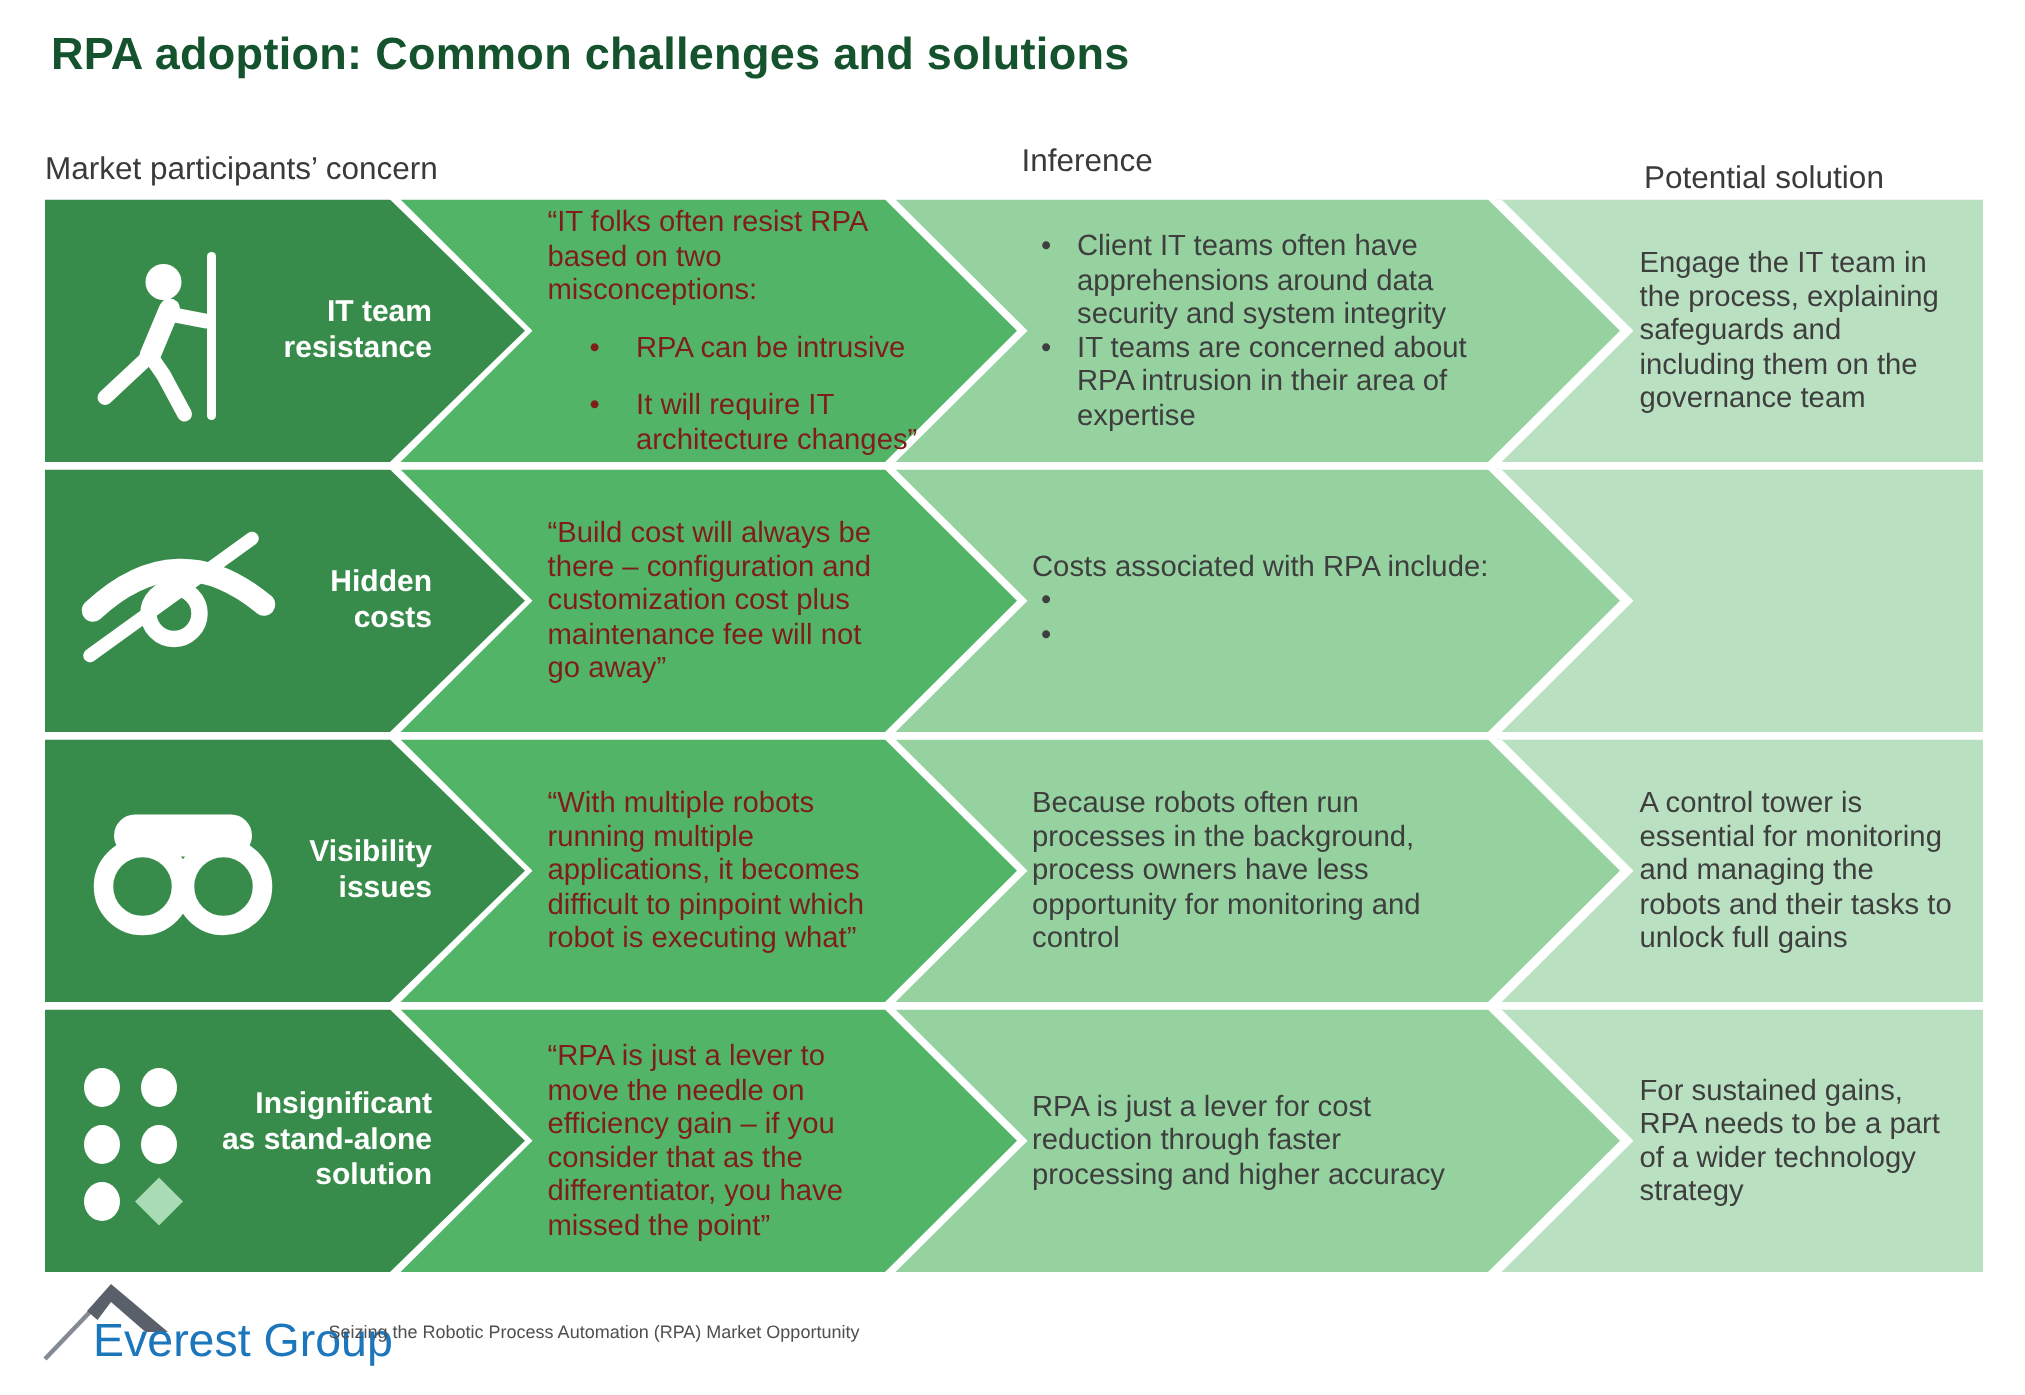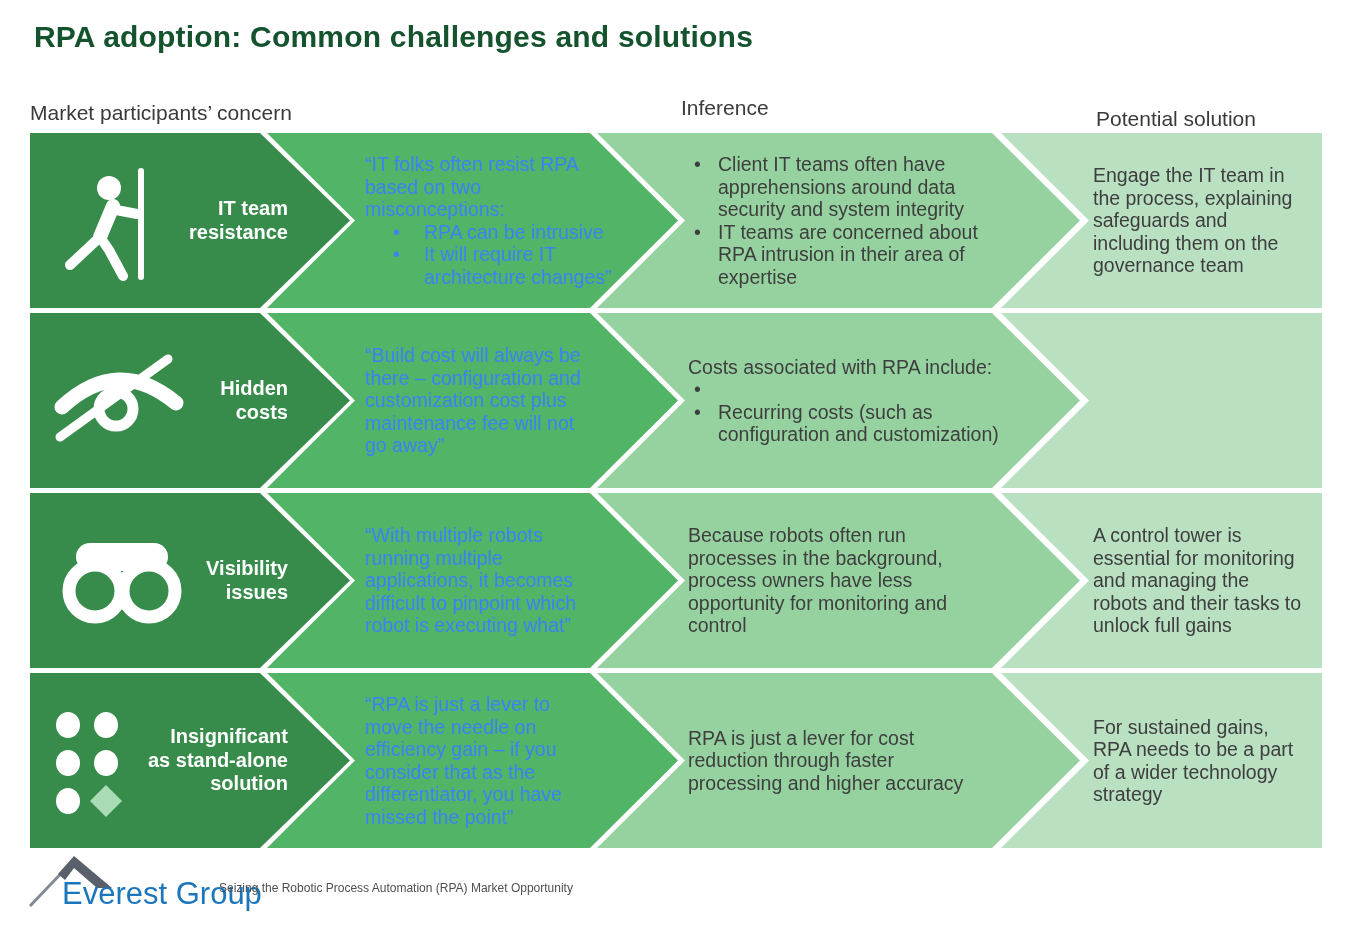--- a/index.html
+++ b/index.html
@@ -17,21 +17,21 @@
   .row{position:relative;width:1292px;height:175px;margin-bottom:5px;}
   .row-bg{position:absolute;left:0;top:0;width:1292px;height:175px;display:block;}
   .p1{fill:#388C4B}.p2{fill:#52B467}.p3{fill:#95D2A0}.pw{fill:#FFFFFF}.p4{fill:#B9E0C1}
 
   .icon-box{position:absolute;left:16px;top:12px;width:150px;height:150px;}
   .icon-box svg{width:150px;height:150px;display:block;}
 
   .cell{position:absolute;top:0;height:175px;display:flex;flex-direction:column;justify-content:center;}
   .label{left:70px;width:188px;text-align:right;color:#fff;font-weight:700;font-size:20px;line-height:23.5px;white-space:pre-line;}
   .txt{font-size:19.5px;line-height:22.5px;}
-  .quote{left:335px;width:276px;color:#3b82f6;}
+  .quote{left:335px;width:276px;color:#7f1d1d;gap:16px;}
   .inference{left:658px;width:340px;color:#3E3E3E;}
   .solution{left:1063px;width:232px;color:#3E3E3E;white-space:pre-line;}
   .pre{white-space:pre-line;}
   .bullet{display:flex;align-items:flex-start;}
   .bullet .bt{white-space:pre-line;}
   .quote .bullet{margin-left:28px;}
   .quote .bullet .dot{width:31px;flex:none;}
   .inference .bullet{margin-left:6px;}
   .inference .bullet .dot{width:24px;flex:none;}
 
@@ -128,22 +128,20 @@
 customization cost plus
 maintenance fee will not
 go away”</div>
     <div class="cell txt inference">
           <div class="pre">Costs associated with RPA include:</div>
           <div class="bullet">
             <span class="dot">•</span>
           </div>
           <div class="bullet">
             <span class="dot">•</span>
-            <span class="bt">Recurring costs (such as
-configuration and customization)</span>
           </div>
         </div>
   </div>
 
   <div class="row">
     <svg class="row-bg" viewBox="0 0 1292 175" preserveAspectRatio="none">
       <rect class="p4" x="967" y="0" width="325" height="175"></rect>
       <polygon class="pw" points="567,0 971,0 1059,87.5 971,175 567,175 655,87.5"></polygon>
       <polygon class="p3" points="567,0 962,0 1050,87.5 962,175 567,175 655,87.5"></polygon>
       <polygon class="p2" points="237,0 560,0 648,87.5 560,175 237,175 325,87.5"></polygon>

